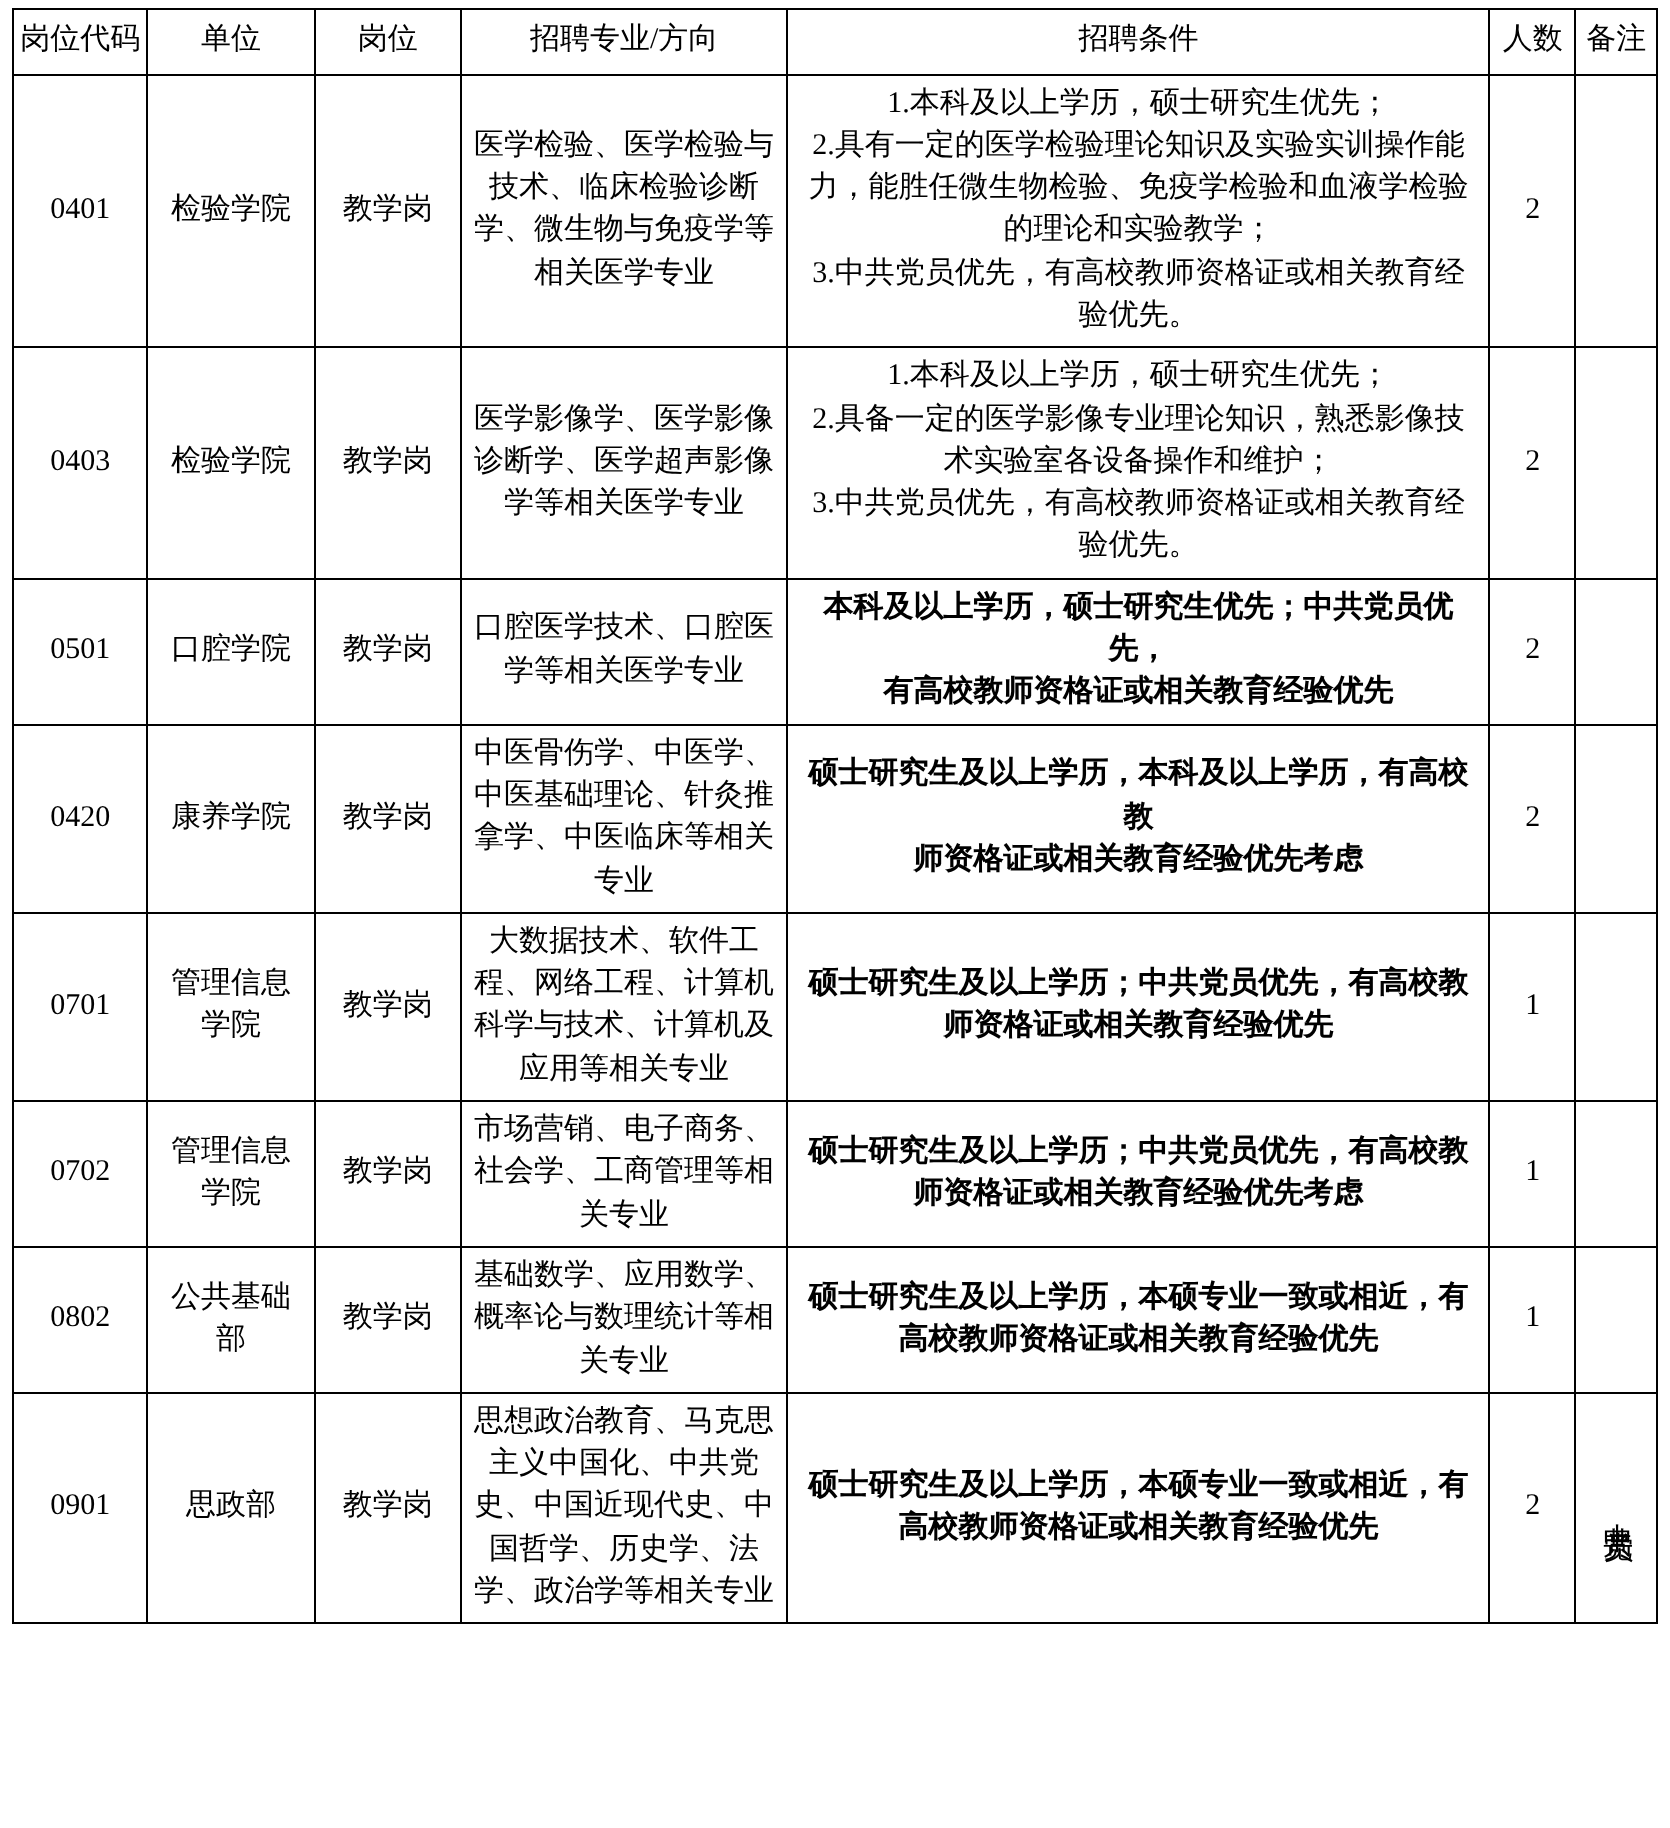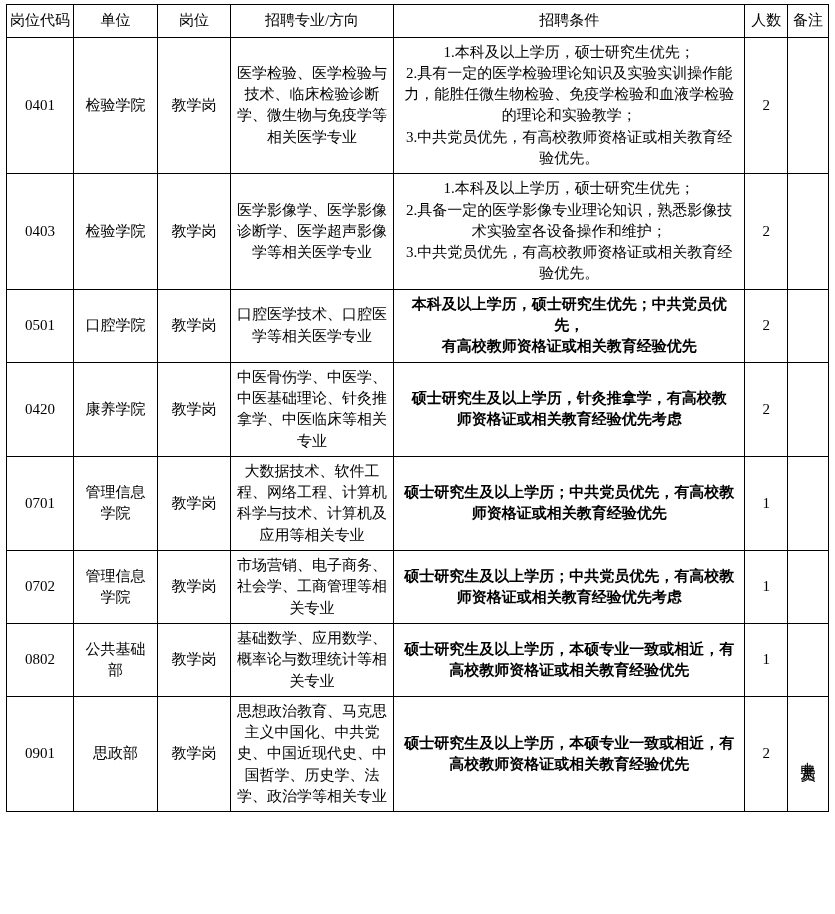--- a/index.html
+++ b/index.html
@@ -146,21 +146,21 @@
           </td>
           <td class="cell-num">2</td>
           <td class="cell-remark"></td>
         </tr>
         <tr>
           <td class="cell-code">0420</td>
           <td class="cell-unit">康养学院</td>
           <td class="cell-post">教学岗</td>
           <td class="cell-major">中医骨伤学、中医学、中医基础理论、针灸推拿学、中医临床等相关专业</td>
           <td class="cell-cond centered">
-            <span class="cond-line">硕士研究生及以上学历，针灸推拿学，有高校教</span>
+            <span class="cond-line">硕士研究生及以上学历，本科及以上学历，有高校教</span>
             <span class="cond-line">师资格证或相关教育经验优先考虑</span>
           </td>
           <td class="cell-num">2</td>
           <td class="cell-remark"></td>
         </tr>
         <tr>
           <td class="cell-code">0701</td>
           <td class="cell-unit">管理信息学院</td>
           <td class="cell-post">教学岗</td>
           <td class="cell-major">大数据技术、软件工程、网络工程、计算机科学与技术、计算机及应用等相关专业</td>

